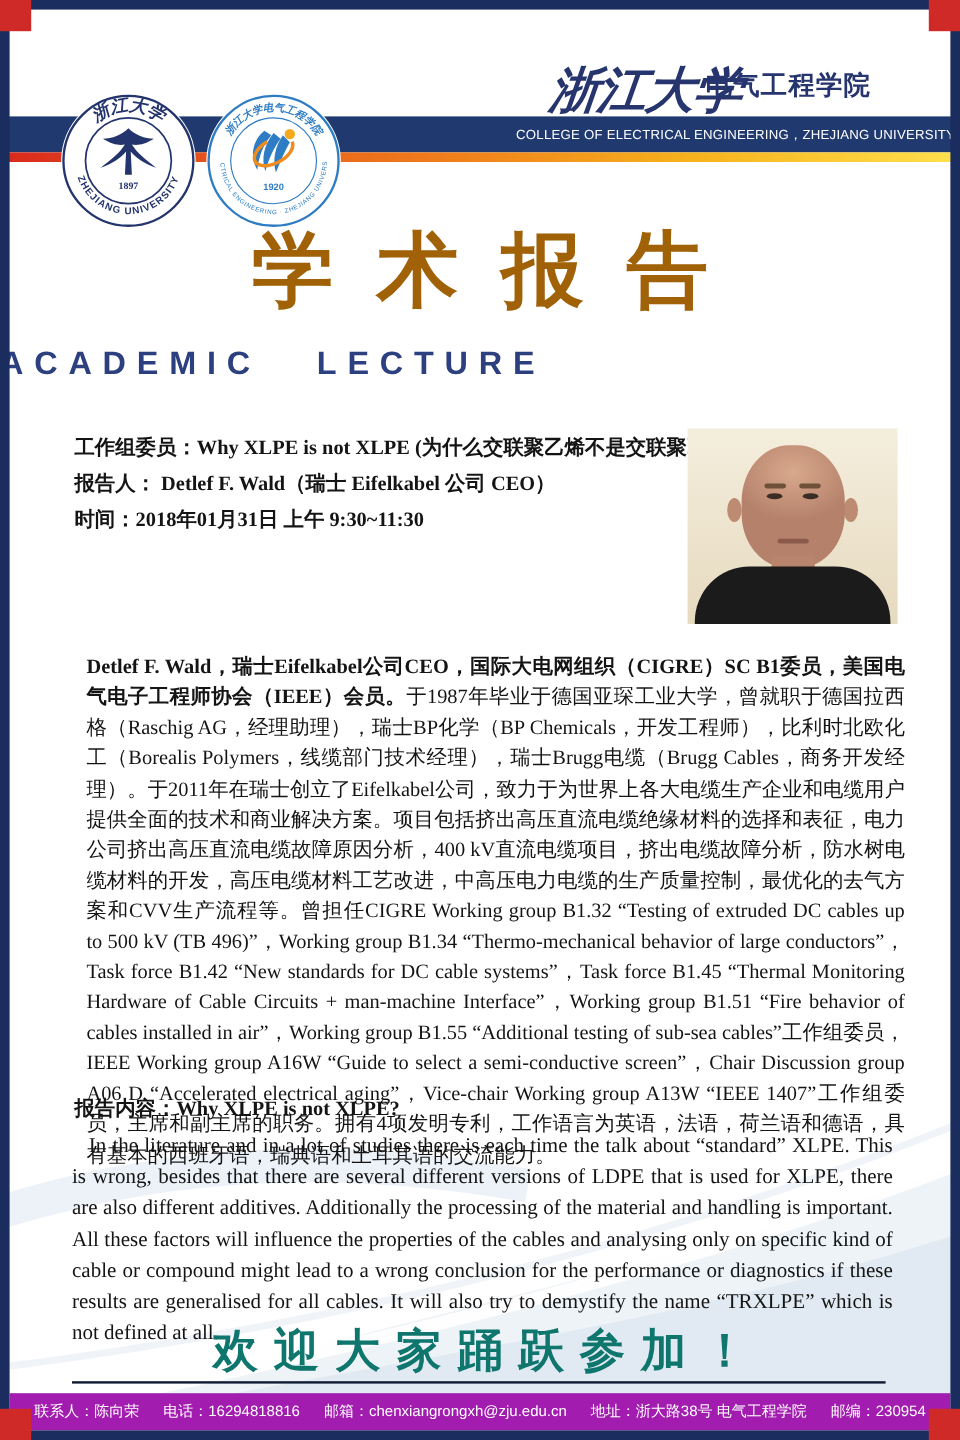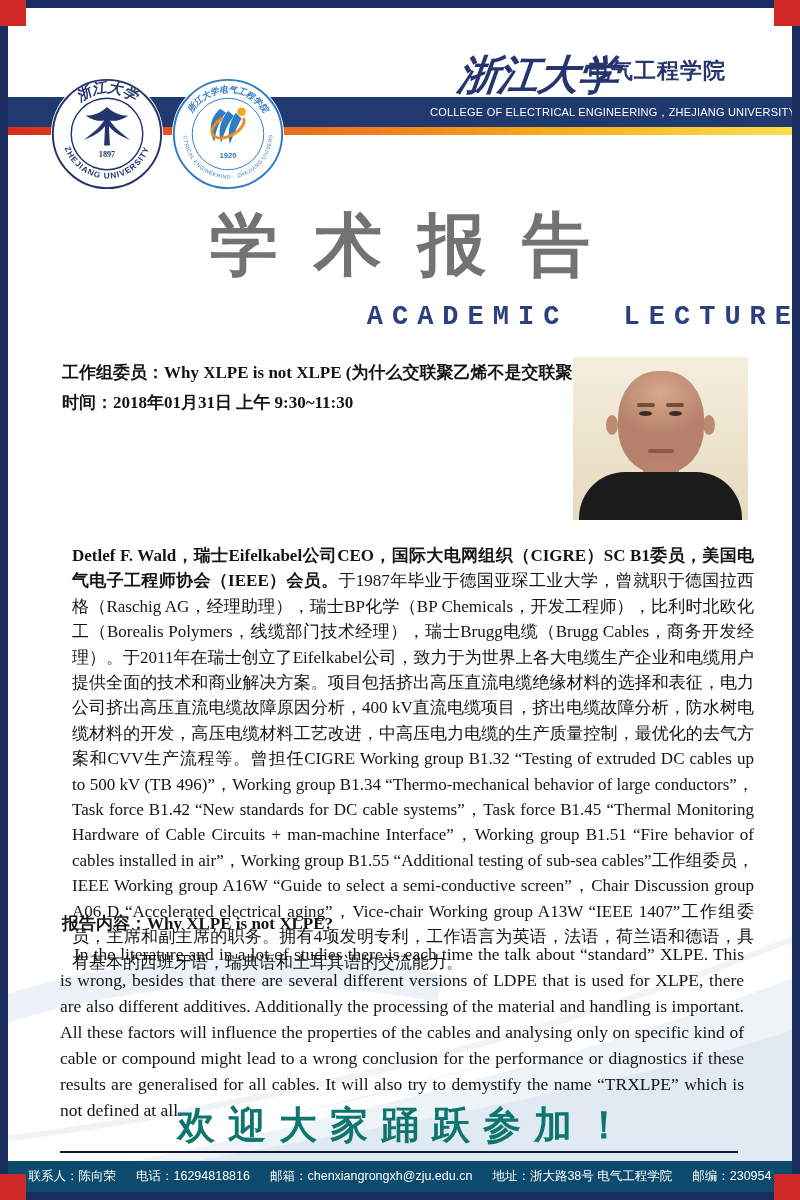--- a/index.html
+++ b/index.html
@@ -19,25 +19,25 @@
              justify-content:center;color:#fff;font-family:"Liberation Sans","DejaVu Sans",sans-serif;
              font-size:11px;letter-spacing:.2px;white-space:nowrap;}
   .uni-cal{position:absolute;top:48px;left:458px;font-size:41px;font-weight:bold;font-style:italic;
            color:#27356f;letter-spacing:-1px;transform:skewX(-6deg);}
   .college-cn{position:absolute;top:56px;left:588px;font-size:22px;font-weight:bold;color:#27356f;letter-spacing:1px;}
   .logo{position:absolute;top:76px;width:116px;height:116px;z-index:5;}
   .logo-zju{left:49px;}
   .logo-ee{left:170px;}
 
   
-  .title-cn{position:absolute;top:200px;left:0;width:100%;text-align:center;font-size:68px;font-weight:bold;
-            color:#737373;letter-spacing:36px;text-indent:36px;white-space:nowrap;z-index:2;}
-  .title-en{position:absolute;top:288px;left:0;width:100%;text-align:right;
-            font-family:Liberation Mono, monospace;font-weight:bold;font-size:27px;
-            color:#2c3f7e;letter-spacing:9px;word-spacing:30px;z-index:2;margin-top:14px;}
+  .title-cn{position:absolute;top:180px;left:0;width:100%;text-align:center;font-size:68px;font-weight:bold;
+            color:#a16207;letter-spacing:36px;text-indent:36px;white-space:nowrap;z-index:2;}
+  .title-en{position:absolute;top:288px;left:0;width:100%;text-align:left;
+            font-family:Liberation Sans, sans-serif;font-weight:bold;font-size:27px;
+            color:#2c3f7e;letter-spacing:9px;word-spacing:30px;z-index:2;}
 
   
   .details{position:absolute;left:62px;top:362px;width:505px;font-size:17px;font-weight:bold;z-index:2;}
   .details .row{height:30px;line-height:22px;white-space:nowrap;}
 
   
   .photo{position:absolute;left:573px;top:357px;width:175px;height:163px;z-index:2;overflow:hidden;
          background:linear-gradient(180deg,#f4eedd 0%,#ece2cb 60%,#e6dabf 100%);}
   .photo .head{position:absolute;left:50%;top:14px;transform:translateX(-50%);width:86px;height:102px;
                background:radial-gradient(ellipse 60% 40% at 50% 22%,#d8a98c 0%,#c5927a 55%,#b5816b 100%);
@@ -65,21 +65,21 @@
   
   .abstract{position:absolute;left:60px;top:941px;width:684px;font-size:17.5px;line-height:26px;
             text-align:justify;text-indent:14px;z-index:2;margin:0;}
 
   
   .welcome{position:absolute;top:1100px;left:0;width:100%;text-align:center;font-size:38px;font-weight:bold;
            color:#0f766e;letter-spacing:13px;text-indent:13px;z-index:2;white-space:nowrap;}
 
   
   .footer-rule{position:absolute;left:60px;right:62px;top:1151px;border-top:2px solid #101b33;z-index:2;}
-  .footer-bar{position:absolute;left:8px;right:8px;bottom:8px;height:31px;background:#0c4a6e;z-index:30;
+  .footer-bar{position:absolute;left:8px;right:8px;bottom:8px;height:31px;background:#a21caf;z-index:30;
               display:flex;align-items:center;justify-content:center;gap:20px;color:#ffffff;
               font-family:"Liberation Sans","DejaVu Sans",sans-serif;font-size:12.5px;white-space:nowrap;}
 
   
   .waves{position:absolute;left:0;top:880px;width:800px;height:320px;z-index:0;pointer-events:none;}
 </style>
 </head>
 <body>
 
 <div class="poster">
@@ -138,20 +138,21 @@
       <circle cx="74" cy="37" r="4.5" fill="#f4a81d"></circle>
     </g>
     <text x="60" y="85" font-size="8" font-weight="bold" fill="#2e7cc3" text-anchor="middle" font-family="Liberation Sans,sans-serif">1920</text>
   </svg>
 
   <div class="title-cn">学术报告</div>
   <div class="title-en">ACADEMIC LECTURE</div>
 
   <div class="details">
     <div class="row"><span>工作组委员：</span><span>Why XLPE is not XLPE (为什么交联聚乙烯不是交联聚乙烯)</span></div>
+    <div class="row"><span>报告人：</span> <span>Detlef F. Wald（瑞士 Eifelkabel 公司 CEO）</span></div>
     <div class="row"><span>时间：</span><span>2018年01月31日 上午 9:30~11:30</span></div>
   </div>
 
   <div class="photo">
     <div class="ear l"></div>
     <div class="ear r"></div>
     <div class="head"></div>
     <div class="brow l"></div>
     <div class="brow r"></div>
     <div class="eye l"></div>

